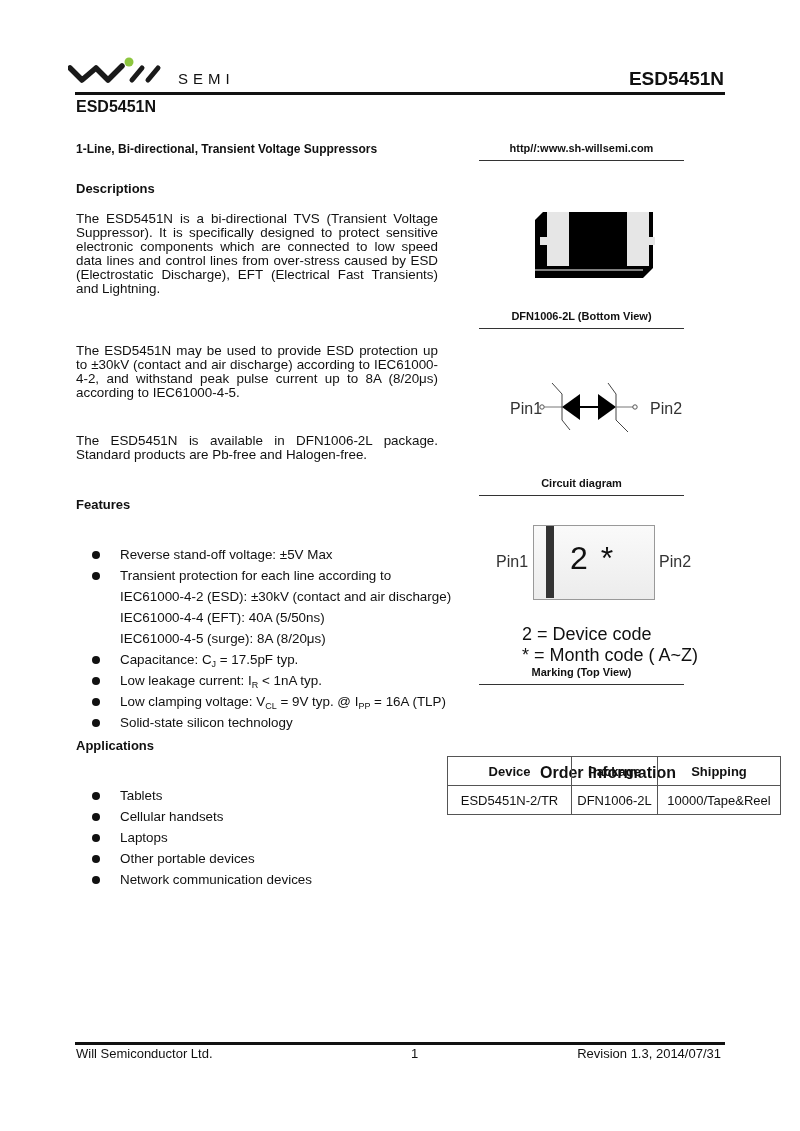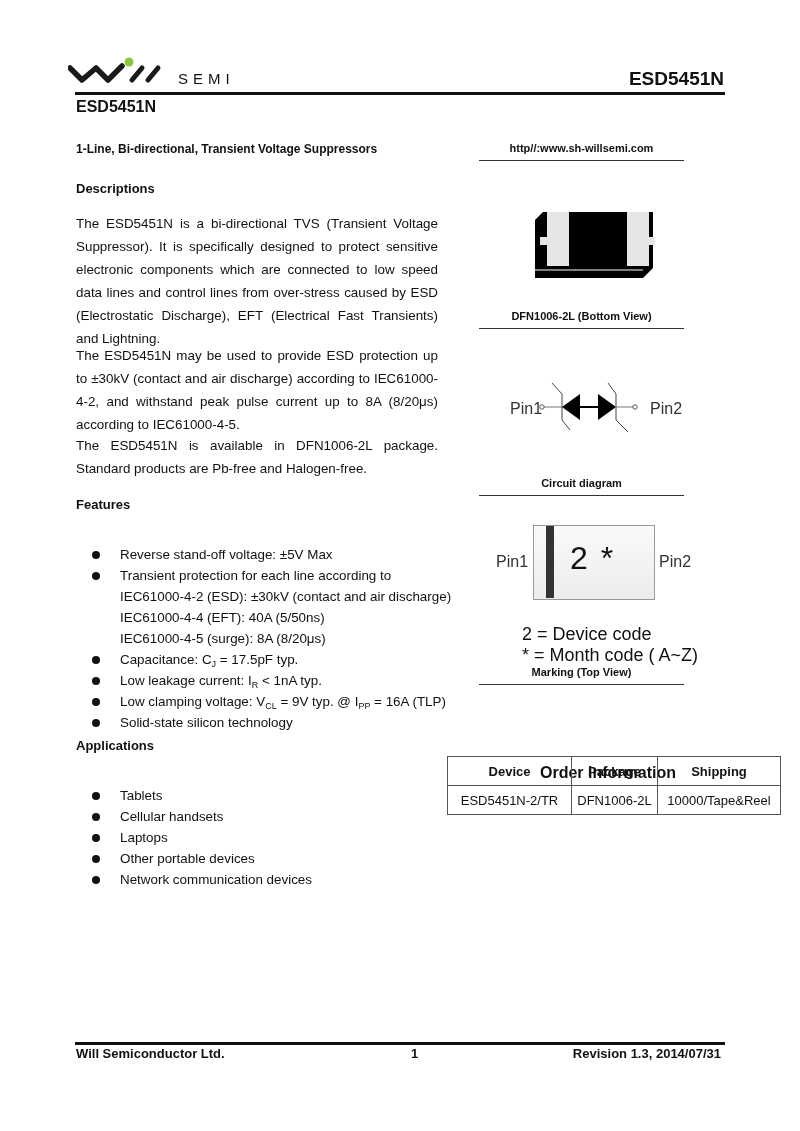--- a/index.html
+++ b/index.html
@@ -10,21 +10,21 @@
     
     .logo { left: 68px; top: 54px; width: 190px; height: 34px; }
     .logo-semi { left: 178px; top: 70px; font-size: 15px; letter-spacing: 5px; color: #111; font-weight: normal; }
     .hdr-part { right: 76px; top: 68px; font-size: 19px; font-weight: bold; }
     .hdr-rule { left: 75px; width: 650px; top: 92px; height: 3px; background: #111; }
     .part-title { left: 76px; top: 98px; font-size: 16px; font-weight: bold; }
 
     
     .subtitle { left: 76px; top: 142px; font-size: 12px; font-weight: bold; }
     h2.sec { position: absolute; margin: 0; font-size: 13px; font-weight: bold; left: 76px; }
-    .para { position: absolute; left: 76px; width: 362px; font-size: 13.4px; line-height: 23px; text-align: justify; margin: 0; }
+    .para { position: absolute; left: 76px; width: 362px; font-size: 13.4px; line-height: 14px; text-align: justify; margin: 0; }
     .para .last { text-align-last: left; }
 
     ul.bullets { position: absolute; left: 76px; margin: 16px; padding: 0; list-style: none; font-size: 13.4px; line-height: 21px; }
     ul.bullets li { position: relative; padding-left: 28px; }
     ul.bullets li .dot { position: absolute; left: 0; top: 7px; width: 8px; height: 8px; border-radius: 50%; background: #111; }
     ul.bullets li.cont { padding-left: 28px; }
     sub { font-size: 9px; vertical-align: -3px; line-height: 0; }
 
     
     .rcap { position: absolute; left: 479px; width: 205px; text-align: center; font-size: 11px; font-weight: bold; border-bottom: 1.5px solid #333; padding-bottom: 6px; }
@@ -34,21 +34,21 @@
     .mark-text { left: 570px; top: 540px; font-size: 32px; color: #111; letter-spacing: 2px; }
     .legend-line { position: absolute; left: 522px; font-size: 18px; }
 
     .order-title { left: 540px; top: 727px; font-size: 16px; font-weight: bold; margin-top: 37px; }
     table.order { position: absolute; left: 447px; top: 756px; border-collapse: collapse; font-size: 13px; }
     table.order th, table.order td { border: 1px solid #555; text-align: center; height: 28px; padding: 0 5px; }
     table.order th { font-weight: bold; }
 
     
     .ftr-rule { left: 75px; width: 650px; top: 1042px; height: 3px; background: #111; }
-    .ftr { top: 1046px; font-size: 13px; font-weight: bold; text-align: right; }
+    .ftr { top: 1046px; font-size: 13px; font-weight: normal; text-align: right; }
   </style>
 </head>
 <body>
 
 <svg class="abs logo" viewBox="0 0 190 34">
   <path d="M2 14 L14 26 L28 14 L40 26 L54 12" fill="none" stroke="#1a1a1a" stroke-width="5.5" stroke-linecap="round" stroke-linejoin="round"></path>
   <line x1="64" y1="26" x2="74" y2="14" stroke="#1a1a1a" stroke-width="5" stroke-linecap="round"></line>
   <line x1="80" y1="26" x2="90" y2="14" stroke="#1a1a1a" stroke-width="5" stroke-linecap="round"></line>
   <circle cx="61" cy="8" r="4.5" fill="#8dc63f"></circle>
 </svg>

